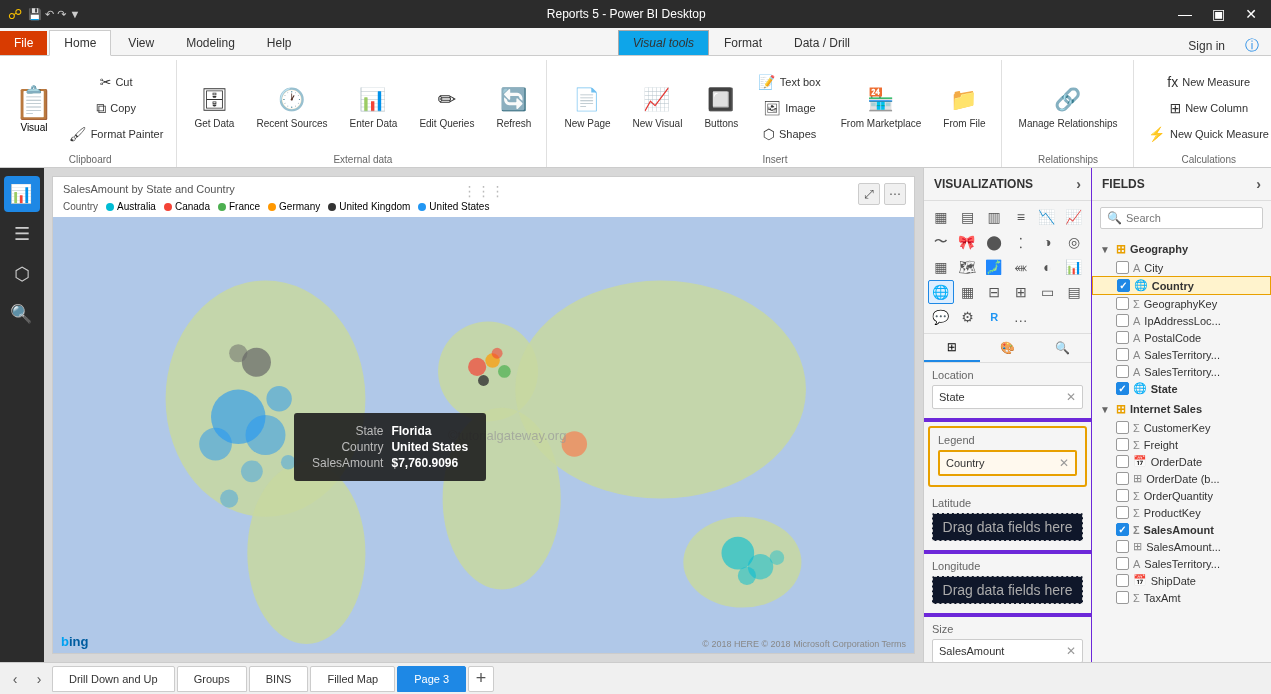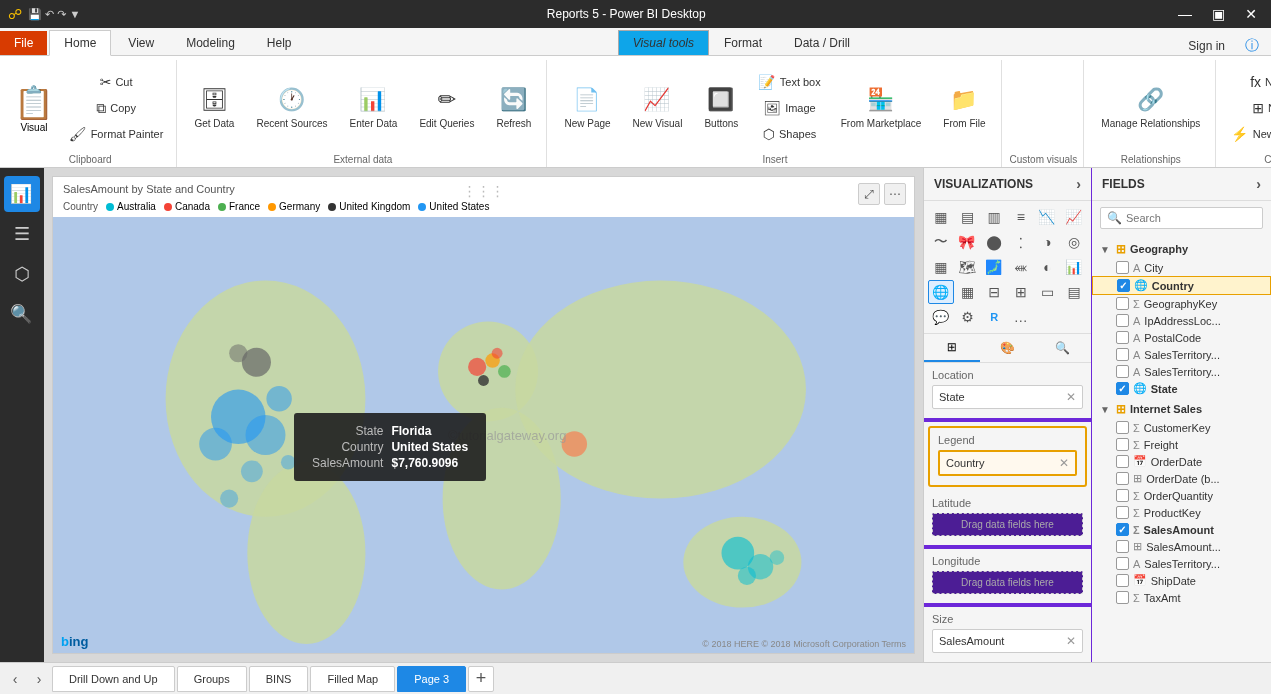--- a/index.html
+++ b/index.html
@@ -292,24 +292,24 @@
       padding: 4px 6px;
       font-size: 11px;
       color: #333;
       margin-bottom: 3px;
       cursor: default;
     }
     .viz-field-drop .field-x { color: #999; cursor: pointer; font-size: 12px; }
     .viz-field-drop.highlighted { border-color: #e8a000; border-width: 2px; background: #fff9ee; }
     .viz-placeholder {
       border: 1px dashed #ccc;
-      background: #4c1d95;
+      background: #0f172a;
       border-radius: 2px;
       padding: 5px 6px;
-      font-size: 10px;
+      font-size: 14px;
       color: #aaa;
       text-align: center;
       margin-bottom: 3px;
     }
 
     
     .fields-panel {
       width: 180px;
       background: #f5f5f5;
       border-left: 1px solid #6d28d9;
@@ -581,23 +581,20 @@
         <span>From Marketplace</span>
       </button>
       <button class="ribbon-btn large">
         <span class="btn-icon">📁</span>
         <span>From File</span>
       </button>
     </div>
     <div class="ribbon-group-label">Insert</div>
   </div>
 
-  <div class="ribbon-group">
-    <div class="ribbon-group-label">Custom visuals</div>
-  </div>
 
   <div class="ribbon-group">
     <div class="ribbon-group-items">
       <button class="ribbon-btn large">
         <span class="btn-icon">🔗</span>
         <span>Manage Relationships</span>
       </button>
     </div>
     <div class="ribbon-group-label">Relationships</div>
   </div>

